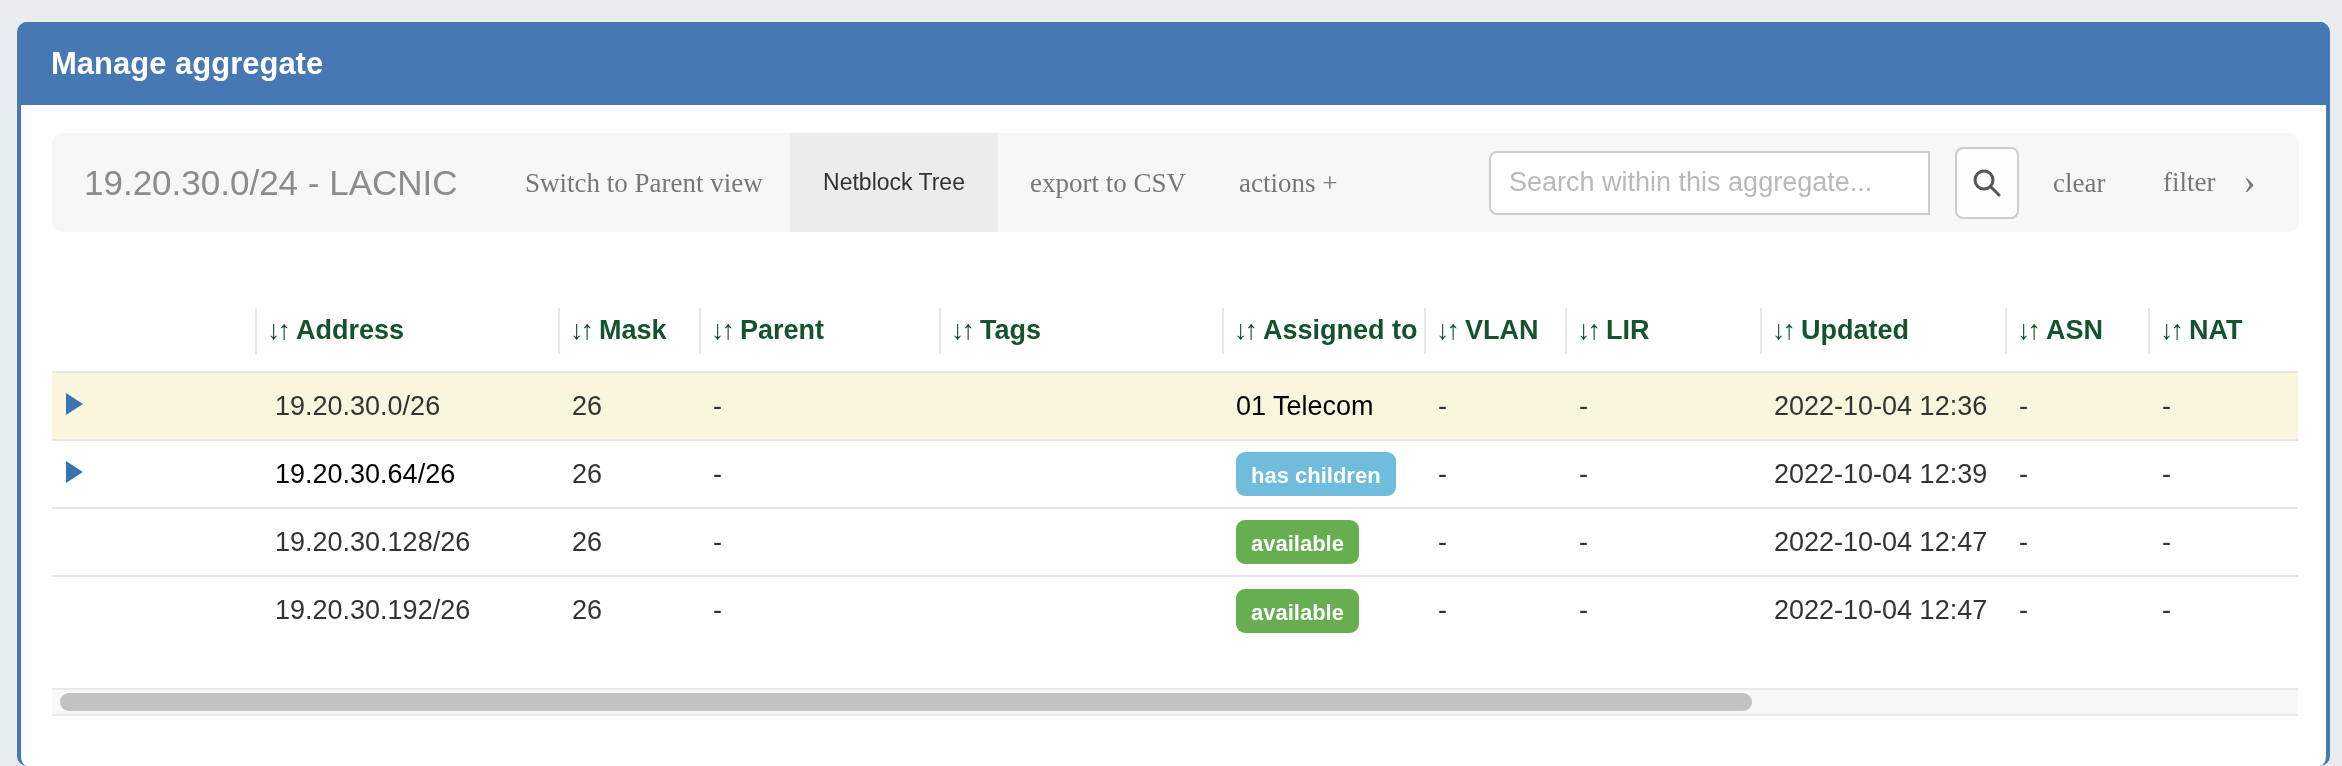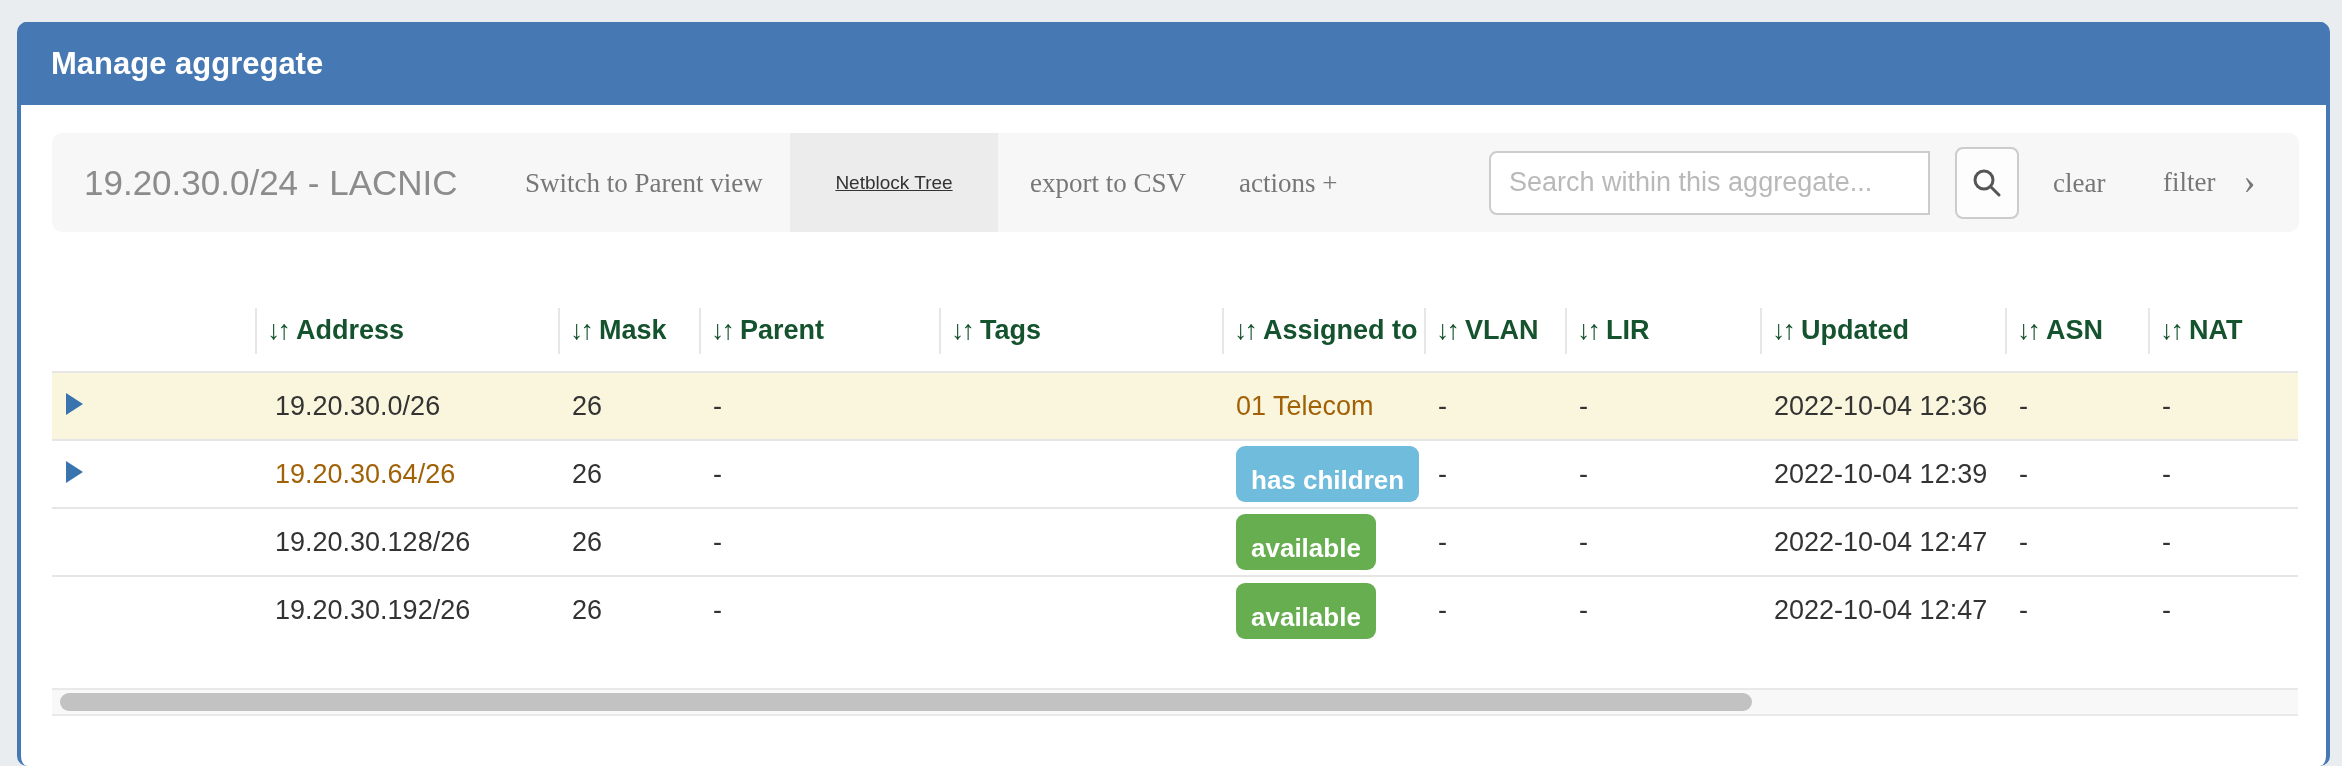--- a/index.html
+++ b/index.html
@@ -35,21 +35,21 @@
     width:2247px; height:99px;
     background:#f7f7f7; border-radius:10px;
   }
   .tb-abs { position:absolute; top:50%; transform:translateY(-50%); white-space:nowrap; }
   .agg-title { left:32px; font-size:35px; color:#8c8c8c; }
   .tb-btn { font-size:27px; color:#777; cursor:pointer; background:none; border:none; font-family:Liberation Serif, serif; }
   .btn-switch-parent { left:473px; }
   .tab-active {
     position:absolute; left:738px; top:0; width:208px; height:99px;
     background:#ececec; display:flex; align-items:center; justify-content:center;
-    font-size:19px; color:#333; cursor:pointer;text-decoration:underline;
+    font-size:23px; color:#333; cursor:pointer;
   }
   .btn-export { left:978px; }
   .btn-actions { left:1187px; }
   .search-group { left:1437px; display:flex; align-items:center;gap:27px; }
   .search-input {
     width:441px; height:64px;
     border:2px solid #cccccc; border-radius:8px 0 0 8px;
     padding:0 18px; font-size:27px; color:#555;
     font-family:inherit; background:#fff; outline:none;
   }
@@ -89,24 +89,24 @@
   tr.highlight td { background:#faf6dd; }
   td.cell-address { padding-left:20px; }
   .expander-cell { padding-left:22px; }
   .tri-right {
     display:inline-block; width:0; height:0;
     border-left:17px solid #3a74ae;
     border-top:11px solid transparent;
     border-bottom:11px solid transparent;
     cursor:pointer;
   }
-  a.nb-link { color:#a16207; text-decoration:none; cursor:pointer;text-align:right; }
+  a.nb-link { color:#000000; text-decoration:none; cursor:pointer;text-align:right; }
   .badge {
-    display:inline-block; padding:21px 15px 9px;
-    border-radius:9px; font-size:26px; font-weight:bold; color:#ffffff;
+    display:inline-block; padding:13px 15px 9px;
+    border-radius:9px; font-size:22px; font-weight:bold; color:#ffffff;
     line-height:1;
   }
 
   
   .hscroll-track {
     position:absolute; left:31px; top:666px;
     width:2246px; height:28px;
     background:#f8f8f8;
     border-top:2px solid #e9e9e9; border-bottom:2px solid #e9e9e9;
     cursor:pointer;

